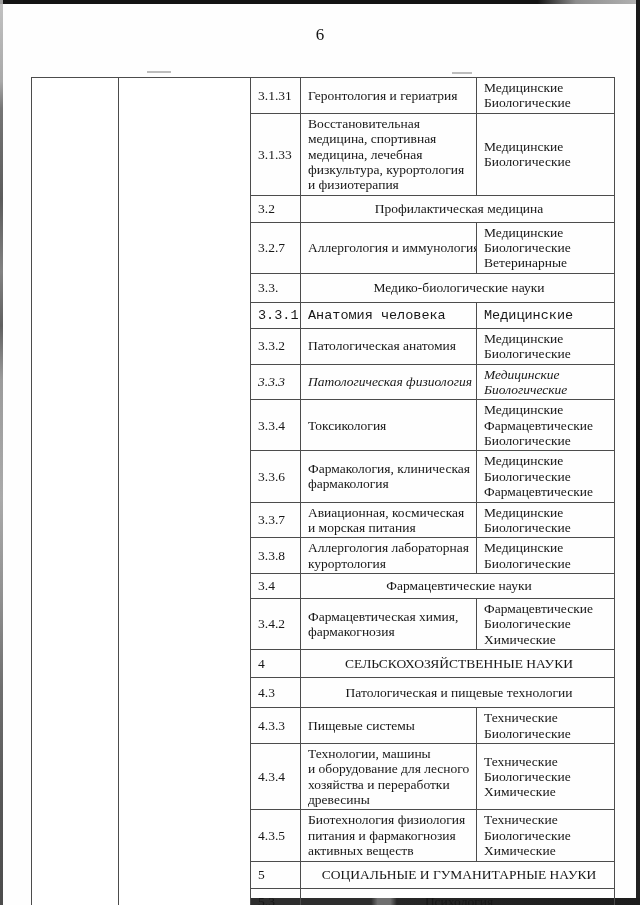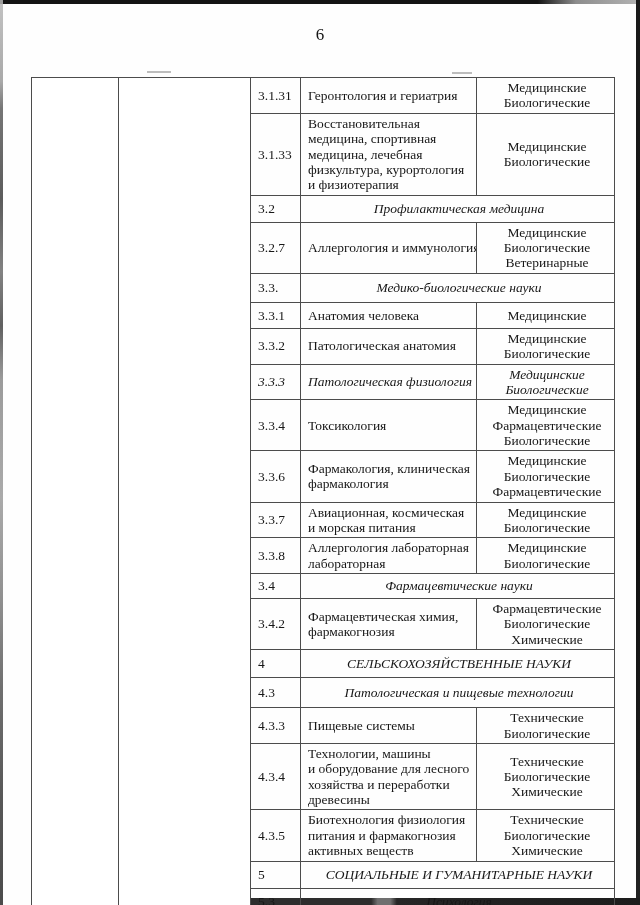--- a/index.html
+++ b/index.html
@@ -61,22 +61,22 @@
   }
   table.doc td{
     border:1.6px solid #4c4c4c;
     padding:2px 4px 2px 7px;
     vertical-align:middle;
     overflow:hidden;
   }
   td.empty-col{background:#fff;}
   td.code-cell{vertical-align:middle;}
   td.name-cell .line{white-space:nowrap;}
-  td.cat-cell .line{white-space:nowrap;text-align:center;}
-  td.span-cell{text-align:center;padding-left:4px;font-style:italic;}
+  td.cat-cell .line{white-space:nowrap;}
+  td.span-cell{text-align:center;padding-left:4px;}
 </style>
 </head>
 <body>
 
 <div class="page">
 
   <div class="scan-top-bar"></div>
   <div class="scan-left-strip"></div>
   <div class="scan-right-bar"></div>
   <div class="scan-bottom-bar"></div>
@@ -132,21 +132,21 @@
           <td class="cat-cell">
             <div class="line">Медицинские</div>
             <div class="line">Биологические</div>
             <div class="line">Ветеринарные</div>
           </td>
         </tr>
         <tr style="height: 29px; margin-top: 8px;">
           <td class="code-cell">3.3.</td>
           <td class="span-cell" colspan="2">Медико-биологические науки</td>
         </tr>
-        <tr style="height: 26px;">
+        <tr style="height: 26px; font-family: Liberation Mono, monospace;">
           <td class="code-cell">3.3.1</td>
           <td class="name-cell">
             <div class="line">Анатомия человека</div>
           </td>
           <td class="cat-cell">
             <div class="line">Медицинские</div>
           </td>
         </tr>
         <tr style="height: 31px;">
           <td class="code-cell">3.3.2</td>
@@ -199,21 +199,21 @@
           </td>
           <td class="cat-cell">
             <div class="line">Медицинские</div>
             <div class="line">Биологические</div>
           </td>
         </tr>
         <tr style="height: 31px;">
           <td class="code-cell">3.3.8</td>
           <td class="name-cell">
             <div class="line">Аллергология лабораторная</div>
-            <div class="line">лабораторная</div>
+            <div class="line">курортология</div>
           </td>
           <td class="cat-cell">
             <div class="line">Медицинские</div>
             <div class="line">Биологические</div>
           </td>
         </tr>
         <tr style="height: 25px;">
           <td class="code-cell">3.4</td>
           <td class="span-cell" colspan="2">Фармацевтические науки</td>
         </tr>

